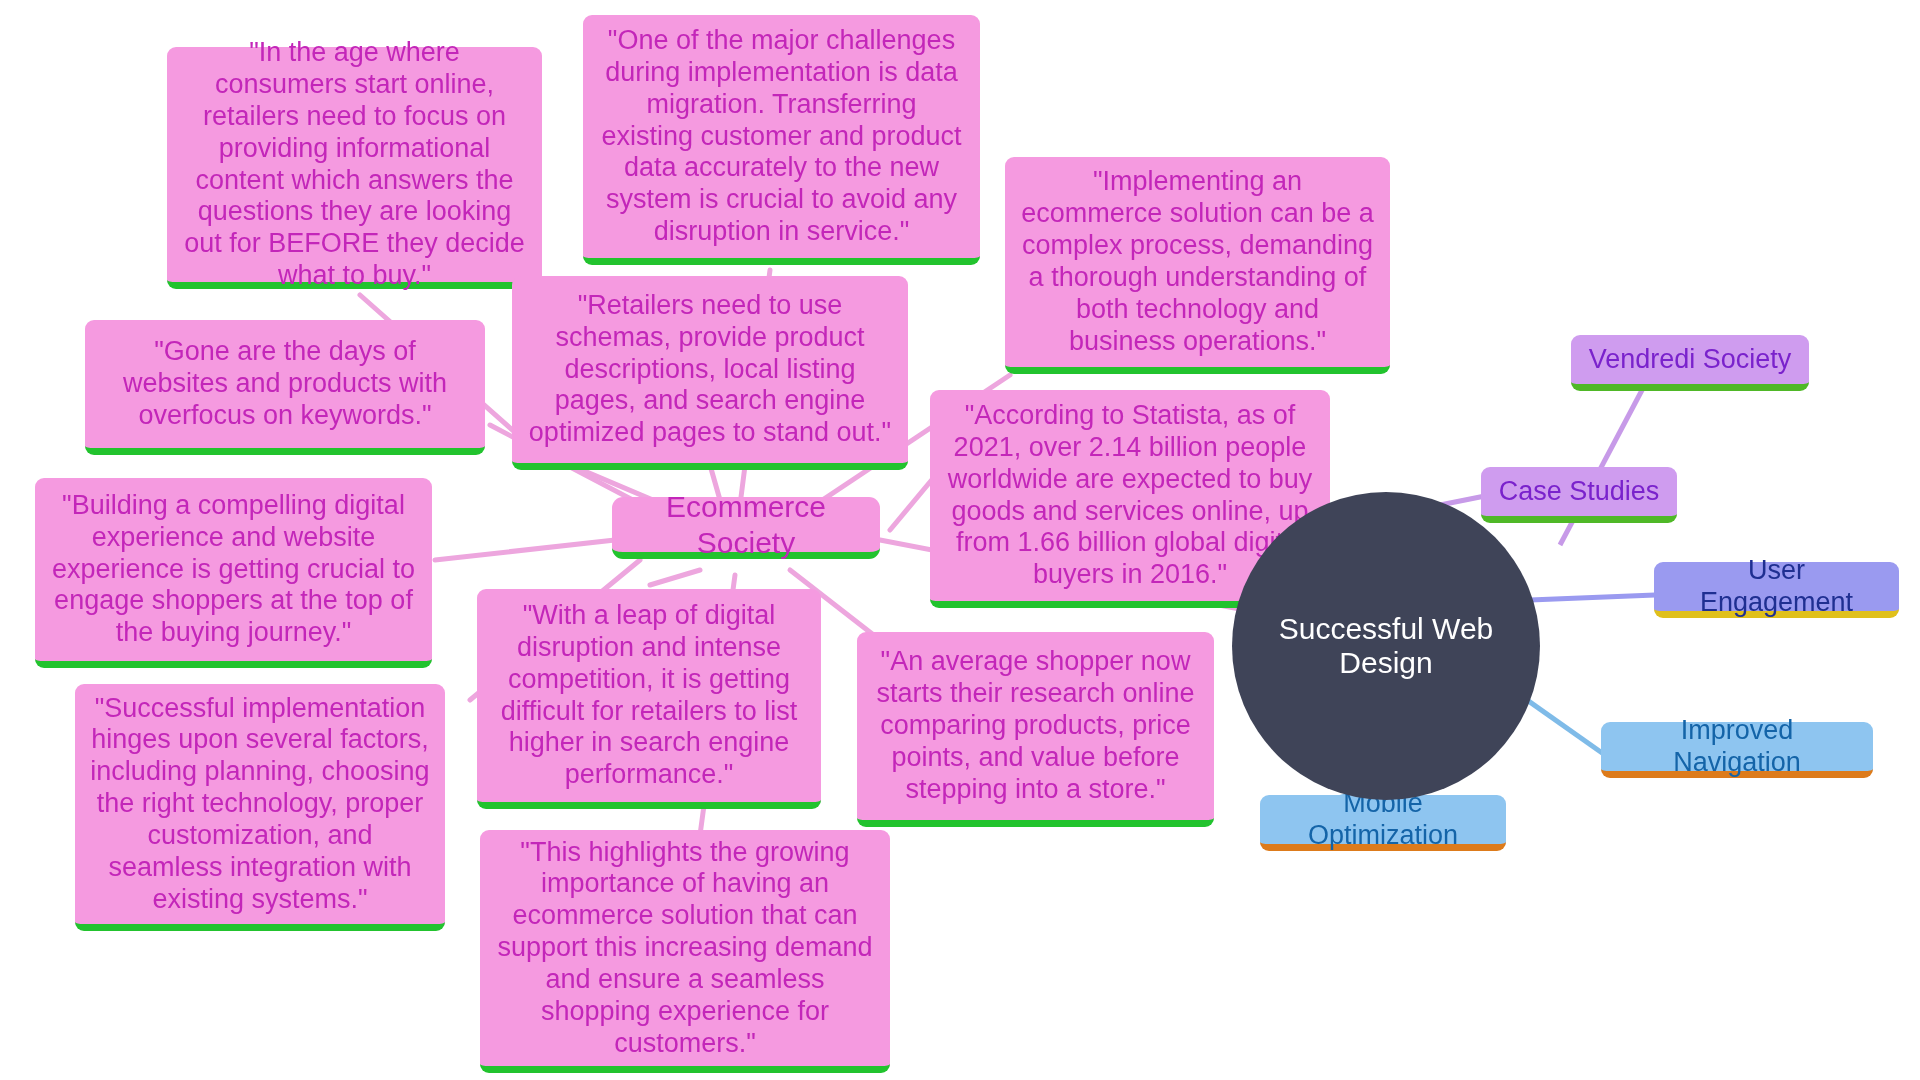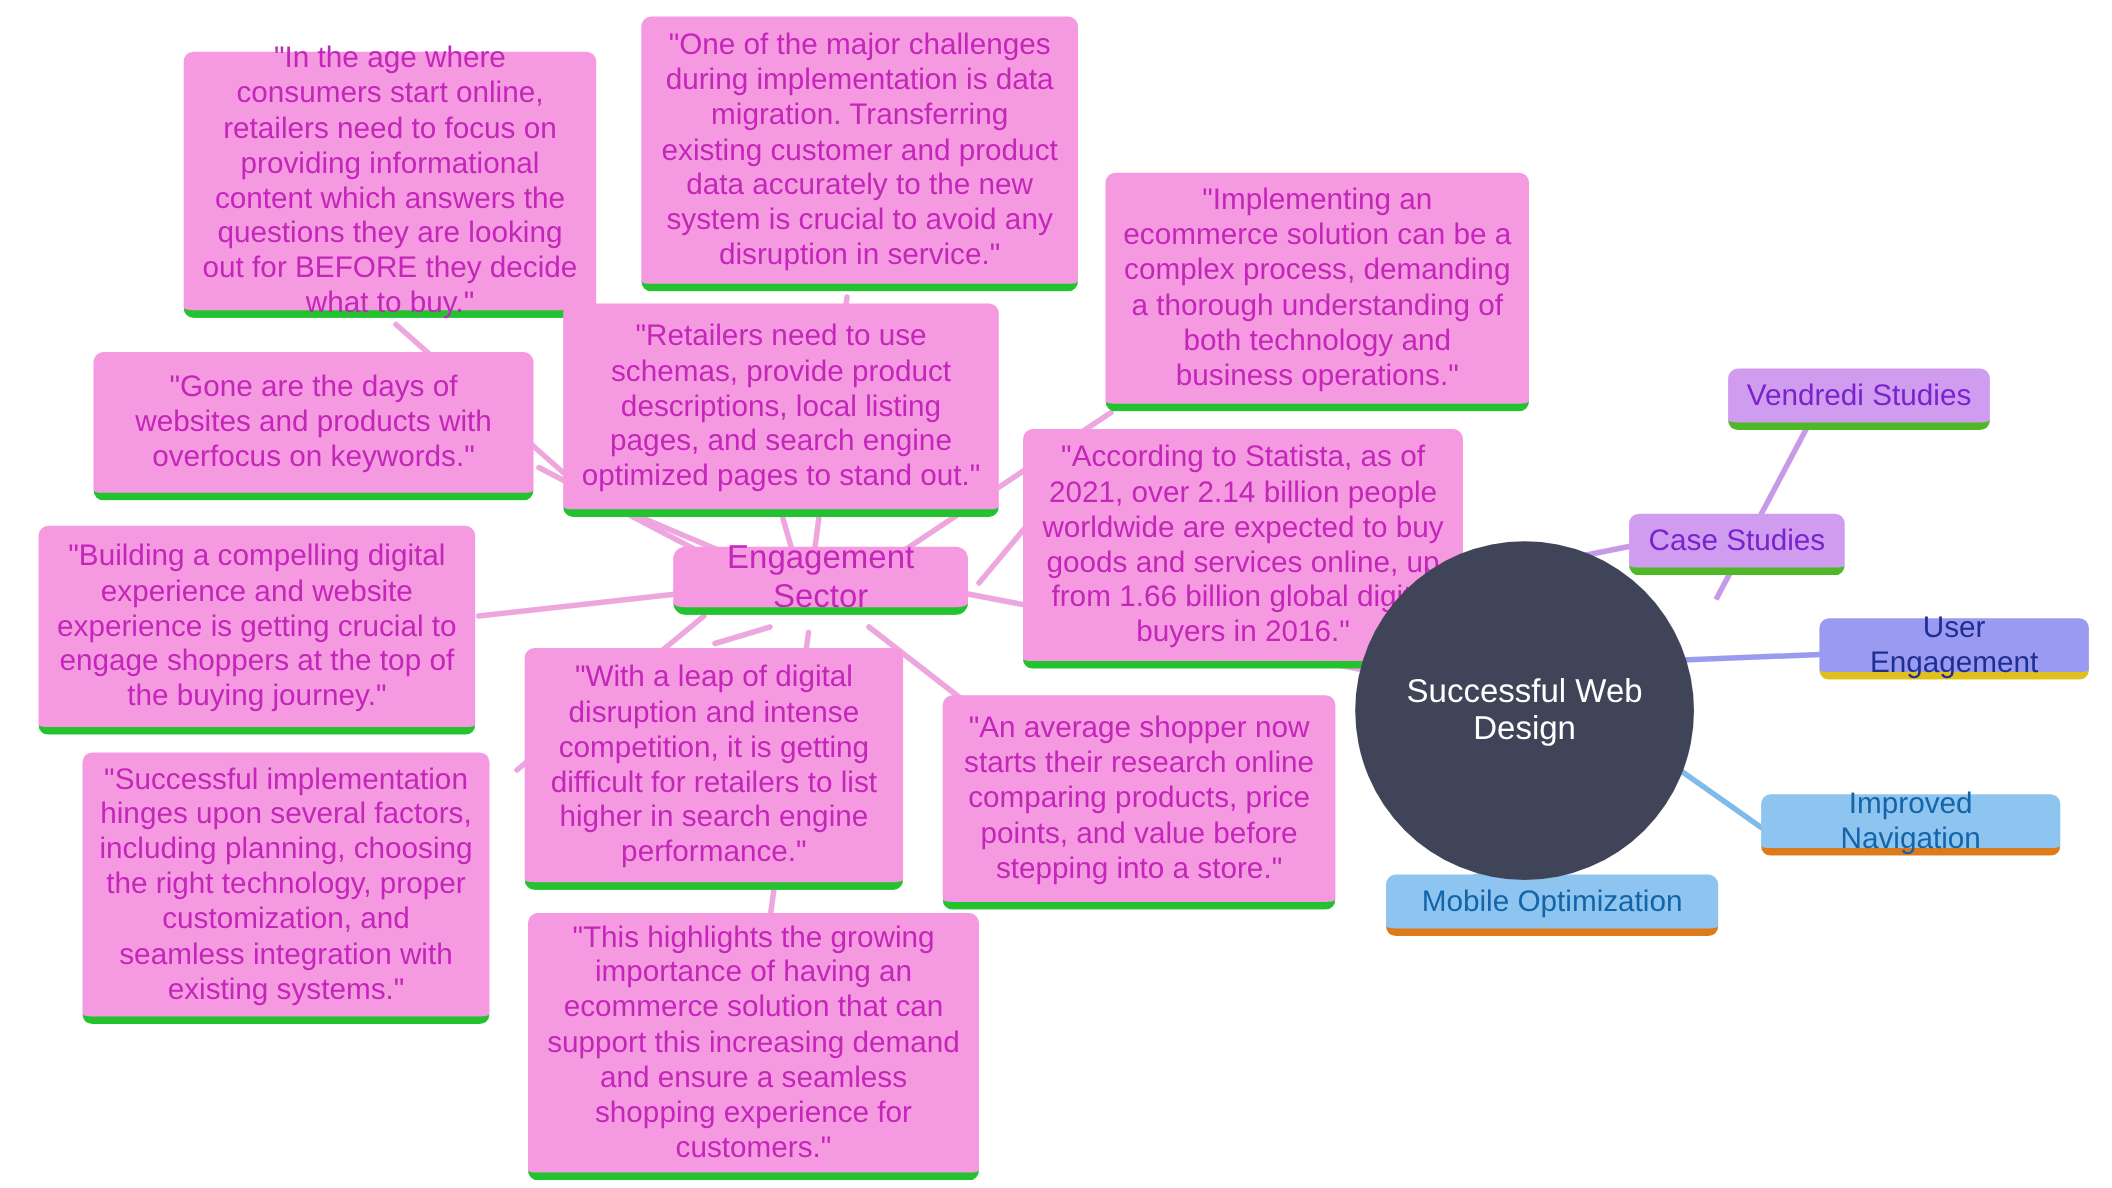--- a/index.html
+++ b/index.html
@@ -158,40 +158,40 @@
 
   <div class="node quote" style="left:857px; top:632px; width:357px; height:195px;">
     <span class="label">"An average shopper now starts their research online comparing products, price points, and value before stepping into a store."</span>
   </div>
 
   <div class="node quote" style="left:480px; top:830px; width:410px; height:243px;">
     <span class="label">"This highlights the growing importance of having an ecommerce solution that can support this increasing demand and ensure a seamless shopping experience for customers."</span>
   </div>
 
   <div class="node hub" style="left:612px; top:497px; width:268px; height:62px;">
-    <span class="label">Engagement Sector</span>
+    <span class="label">Ecommerce Society</span>
   </div>
 
   <div class="center-ellipse" style="left:1232px; top:492px; width:308px; height:308px;">
     <span class="label">Successful Web Design</span>
   </div>
 
   <div class="node branch branch-purple" style="left:1571px; top:335px; width:238px; height:56px;">
-    <span class="label">Vendredi Studies</span>
+    <span class="label">Vendredi Society</span>
   </div>
 
   <div class="node branch branch-purple" style="left:1481px; top:467px; width:196px; height:56px;">
     <span class="label">Case Studies</span>
   </div>
 
   <div class="node branch branch-indigo" style="left:1654px; top:562px; width:245px; height:56px;">
     <span class="label">User Engagement</span>
   </div>
 
   <div class="node branch branch-blue" style="left:1601px; top:722px; width:272px; height:56px;">
     <span class="label">Improved Navigation</span>
   </div>
 
-  <div class="node branch branch-blue" style="left:1260px; top:795px; width:302px; height:56px;">
+  <div class="node branch branch-blue" style="left:1260px; top:795px; width:246px; height:56px;">
     <span class="label">Mobile Optimization</span>
   </div>
 
 </div>
 
 </body></html>

